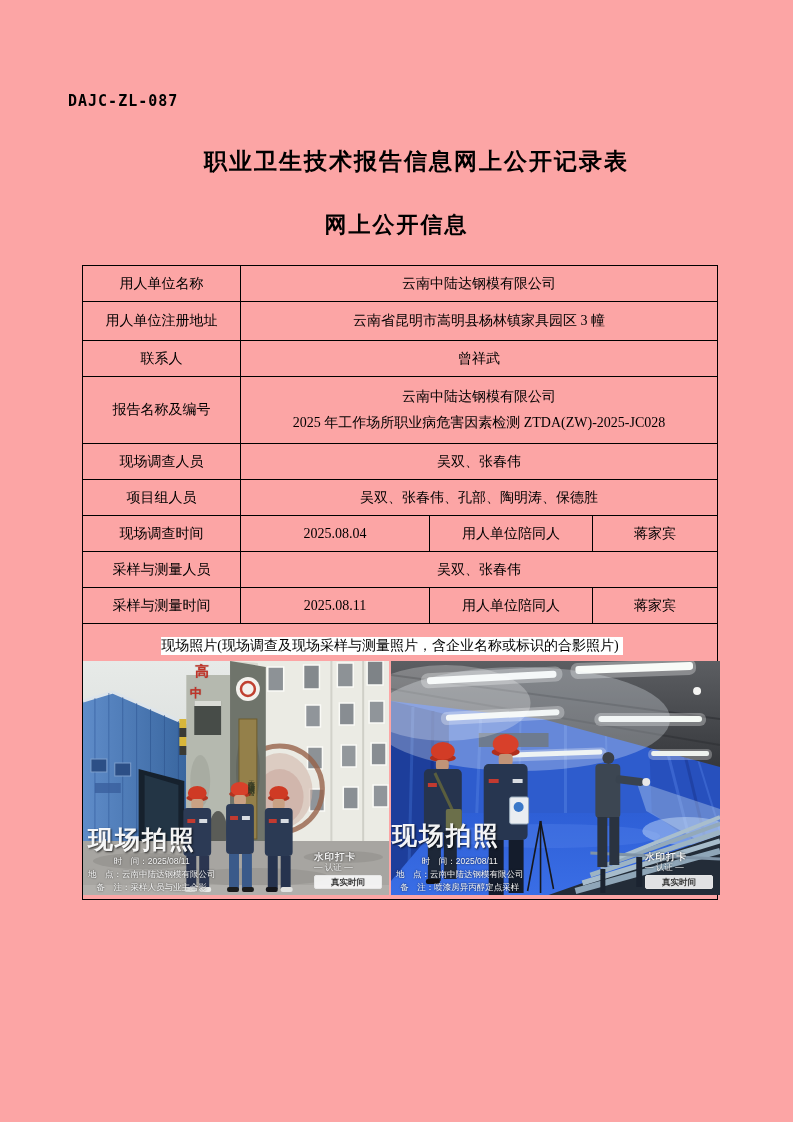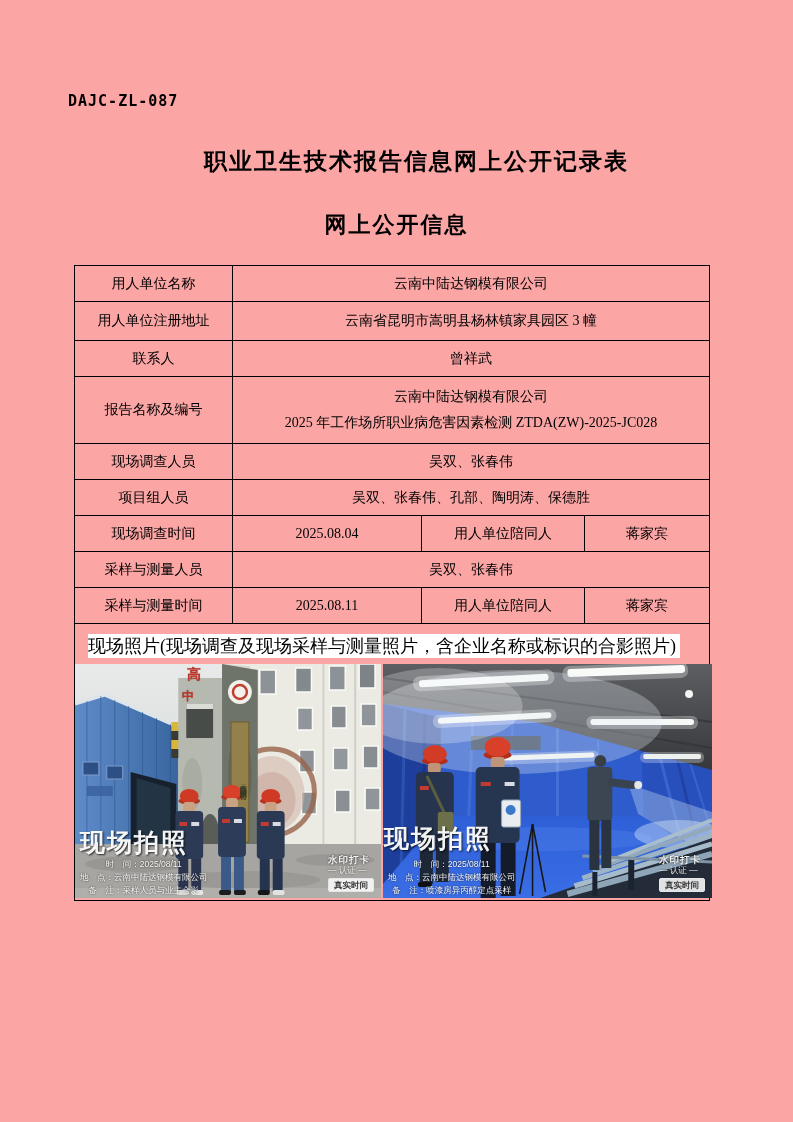--- a/index.html
+++ b/index.html
@@ -17,33 +17,33 @@
     position:absolute;left:0;top:146px;width:100%;text-align:center;
     font-family:"Liberation Sans","DejaVu Sans",sans-serif;
     font-size:23px;font-weight:bold;letter-spacing:2px;padding-left:20px;
   }
   .subtitle{
     position:absolute;left:0;top:210px;width:100%;text-align:center;
     font-family:"Liberation Sans","DejaVu Sans",sans-serif;
     font-size:22px;font-weight:bold;letter-spacing:2px;
   }
   table.record{
-    position:absolute;left:74px;top:265px;width:635px;
+    position:absolute;left:82px;top:265px;width:635px;
     border-collapse:collapse;table-layout:fixed;
   }
   table.record td{
     border:1.6px solid #000;
     font-size:14px;text-align:center;vertical-align:middle;
     padding:2px 4px;overflow:visible;
   }
   td.lbl{font-size:14px;}
   .two-line{line-height:26px;}
   td.photo-cell{padding:0;vertical-align:top;text-align:left;}
   .caption{
-    position:relative;margin:8px 0 6px -16px;font-size:18px;
+    position:relative;margin:8px 0 6px -16px;font-size:14px;
     background:#fff;display:inline-block;padding-right:4px;white-space:nowrap;text-align:center;
   }
   .photo-strip{
     position:relative;margin-left:-4px;width:637px;height:234px;
     display:flex;gap:2px;
   }
   .photo{
     position:relative;height:234px;overflow:hidden;background:#223;
     flex:0 0 auto;
   }
@@ -67,21 +67,21 @@
   .wm-stamp{
     position:absolute;right:7px;bottom:6px;text-align:left;
     font-family:Liberation Sans, sans-serif;
     color:rgba(255,255,255,.95);text-shadow:0 0 2px rgba(0,0,0,.8);
   }
   .wm-stamp .app{font-size:9.5px;font-weight:bold;letter-spacing:1px;line-height:11px;}
   .wm-stamp .cert{font-size:8.5px;line-height:10px;opacity:.9;}
   .wm-stamp .badge{
     margin-top:2px;display:inline-block;border:1px solid #e6e6e6;border-radius:2px;
     background:rgba(252,252,252,.88);color:#3a3a3a;text-shadow:none;
-    font-size:8.5px;font-weight:bold;padding:0 5px;line-height:12px;
+    font-size:8.5px;font-weight:bold;padding:0 16px;line-height:12px;
   }
   .scene-char{
     position:absolute;color:#c03328;font-weight:bold;
     font-family:"Liberation Sans",sans-serif;text-shadow:0 0 1px rgba(120,30,20,.6);
   }
   .plaque-text{
     position:absolute;left:160px;top:62px;height:114px;width:13px;
     writing-mode:vertical-rl;font-size:7px;color:#27301e;overflow:hidden;
     letter-spacing:1px;opacity:.85;
   }

